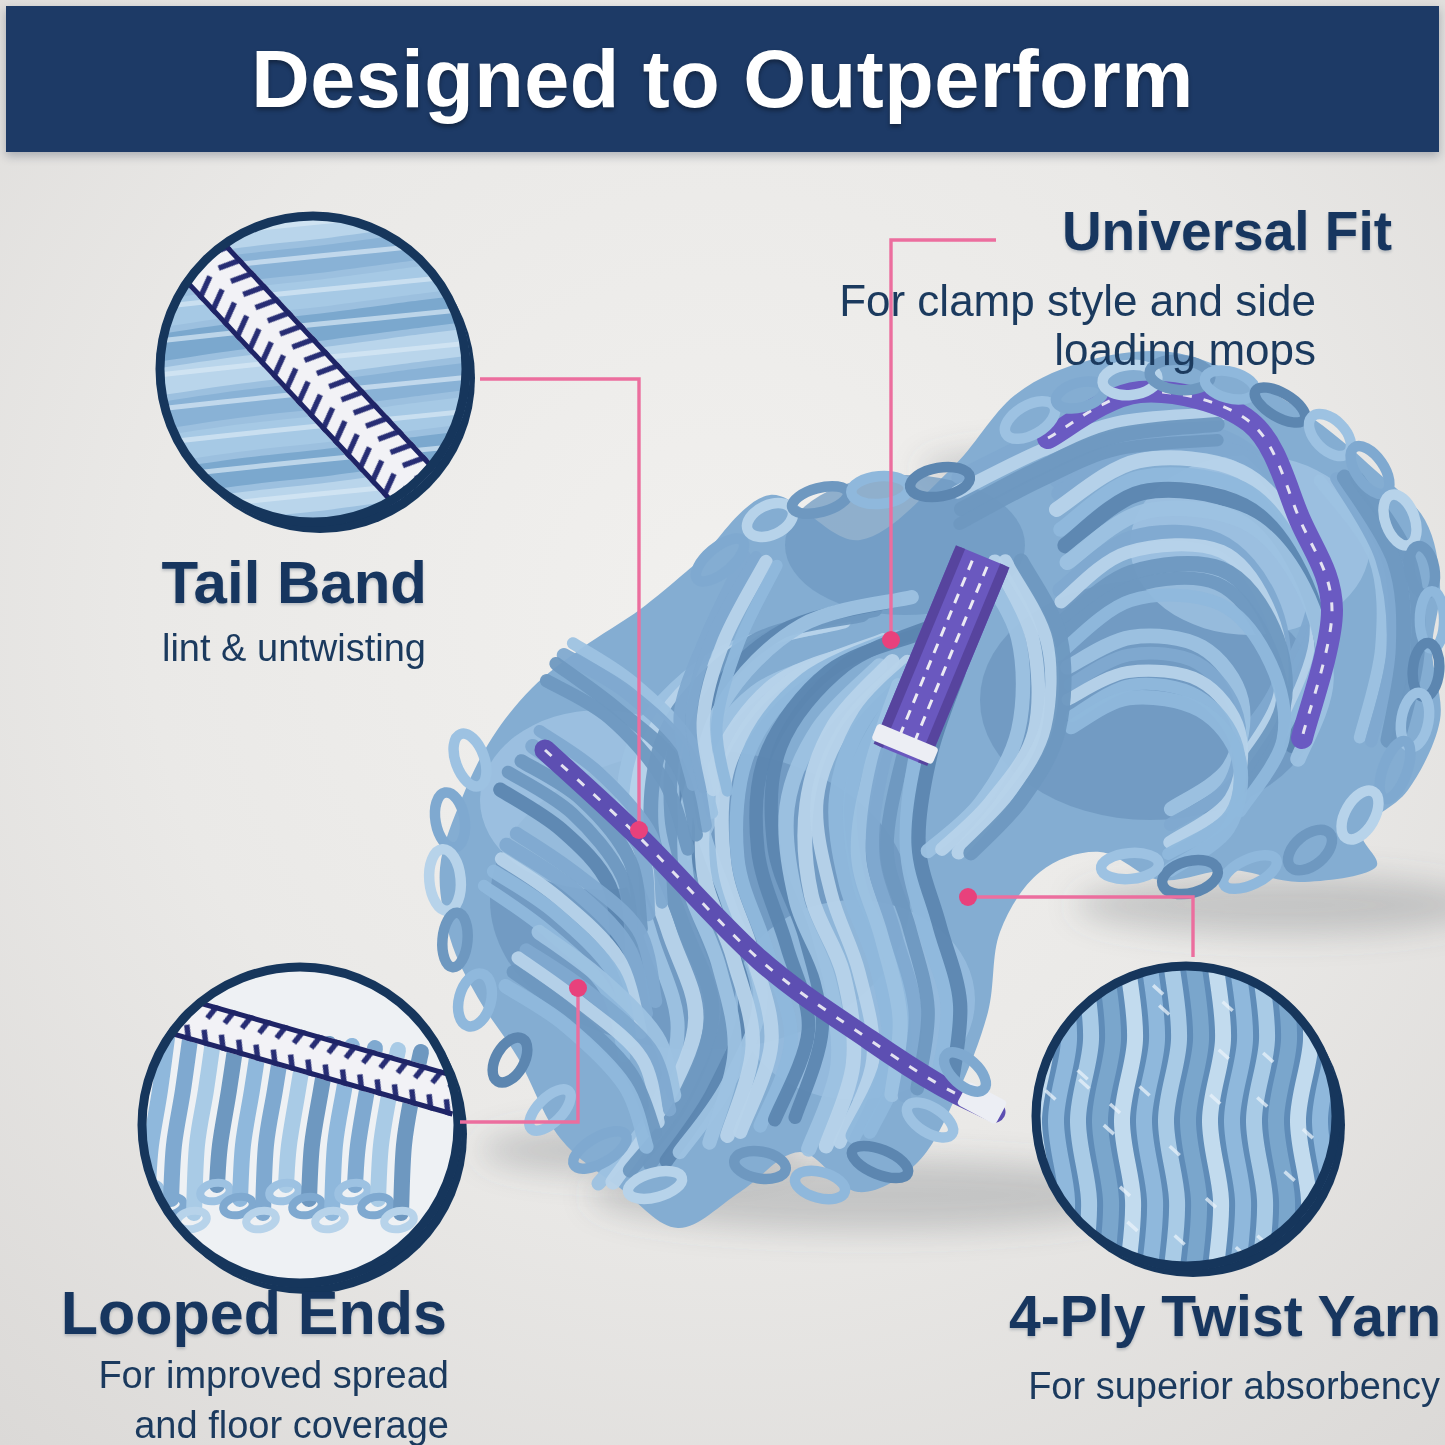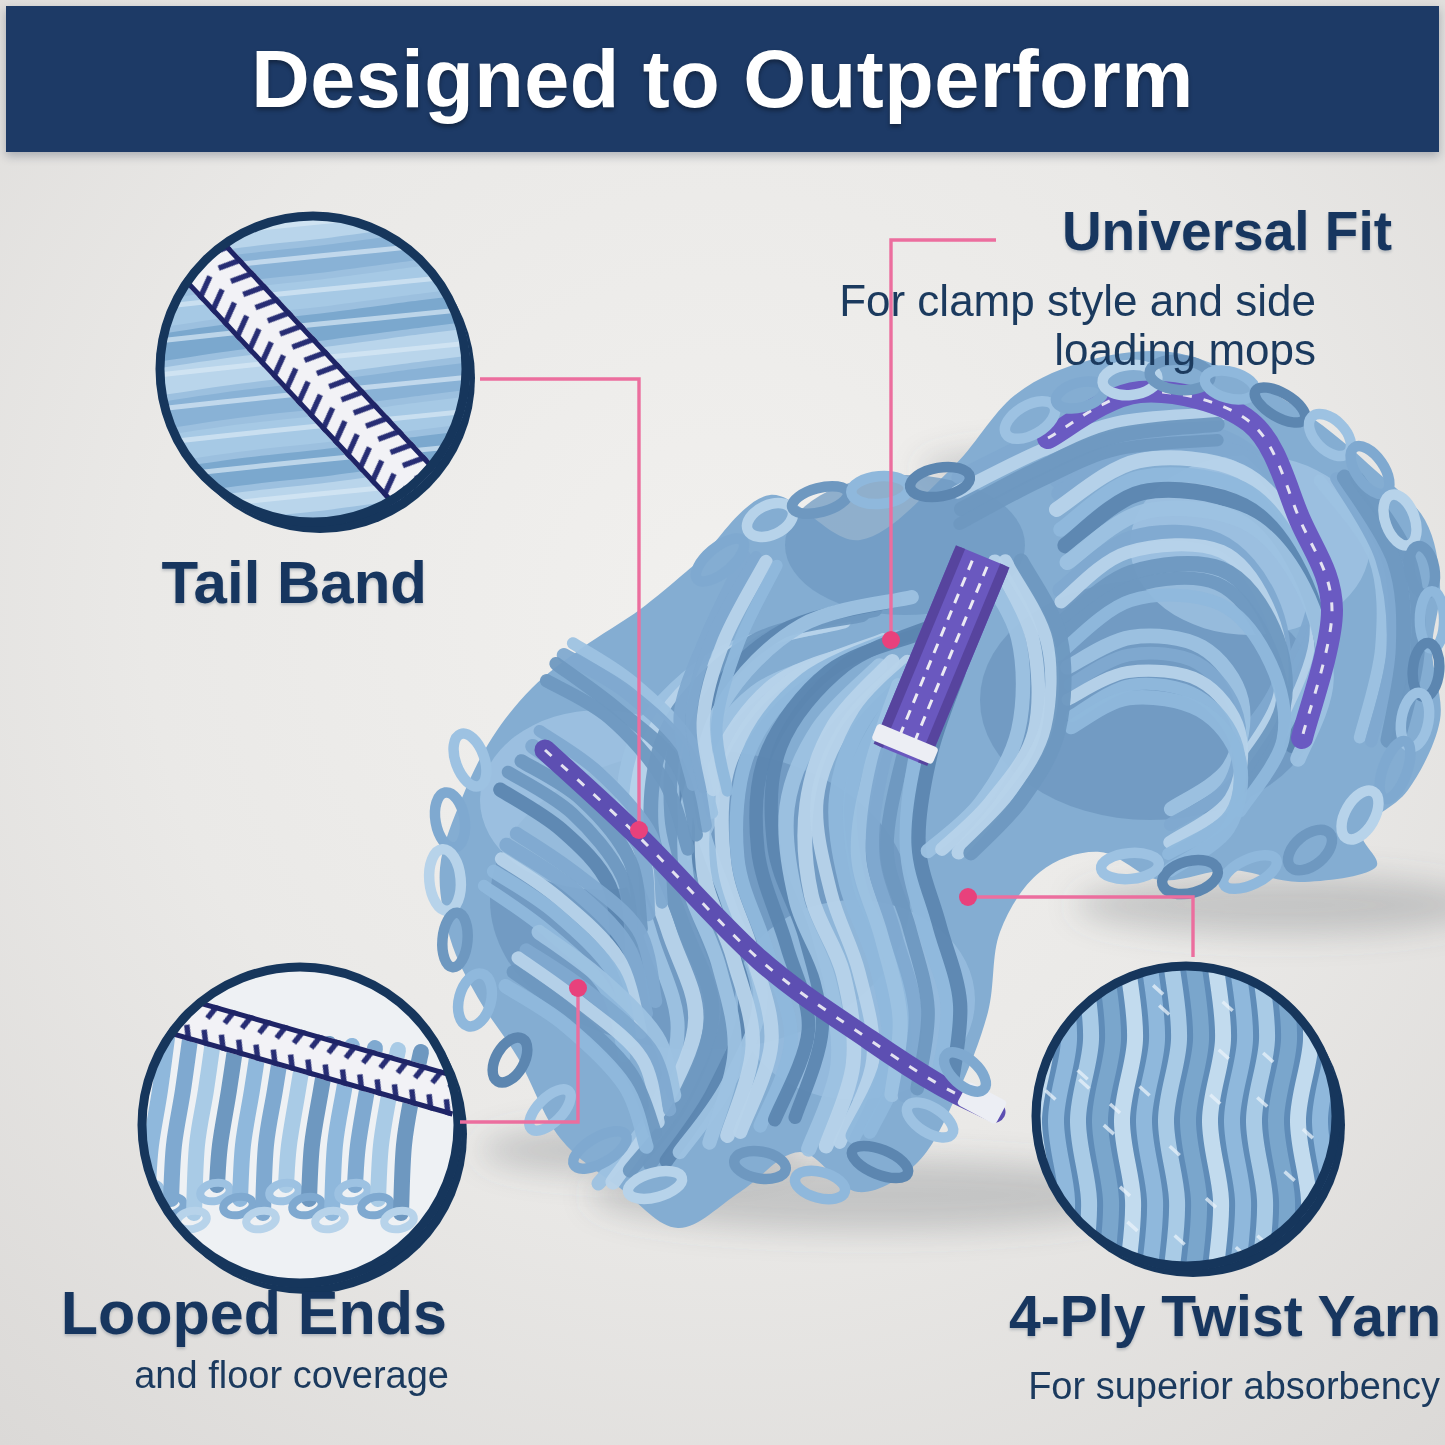--- a/index.html
+++ b/index.html
@@ -345,28 +345,30 @@
     <span class="ln">For clamp style and side</span>
     <span class="ln">loading mops</span>
   </div>
 </div>
 
 <div class="feat tb-h">
   <h2>Tail Band</h2>
 </div>
 <div class="feat tb-s">
   <div class="sub">
+    <span class="ln">lint &amp; untwisting</span>
   </div>
 </div>
 
 <div class="feat le-h">
   <h2>Looped Ends</h2>
 </div>
 <div class="feat le-s">
   <div class="sub">
+    <span class="ln">For improved spread</span>
     <span class="ln">and floor coverage</span>
   </div>
 </div>
 
 <div class="feat fp-h">
   <h2>4-Ply Twist Yarn</h2>
 </div>
 <div class="feat fp-s">
   <div class="sub">
     <span class="ln">For superior absorbency</span>

